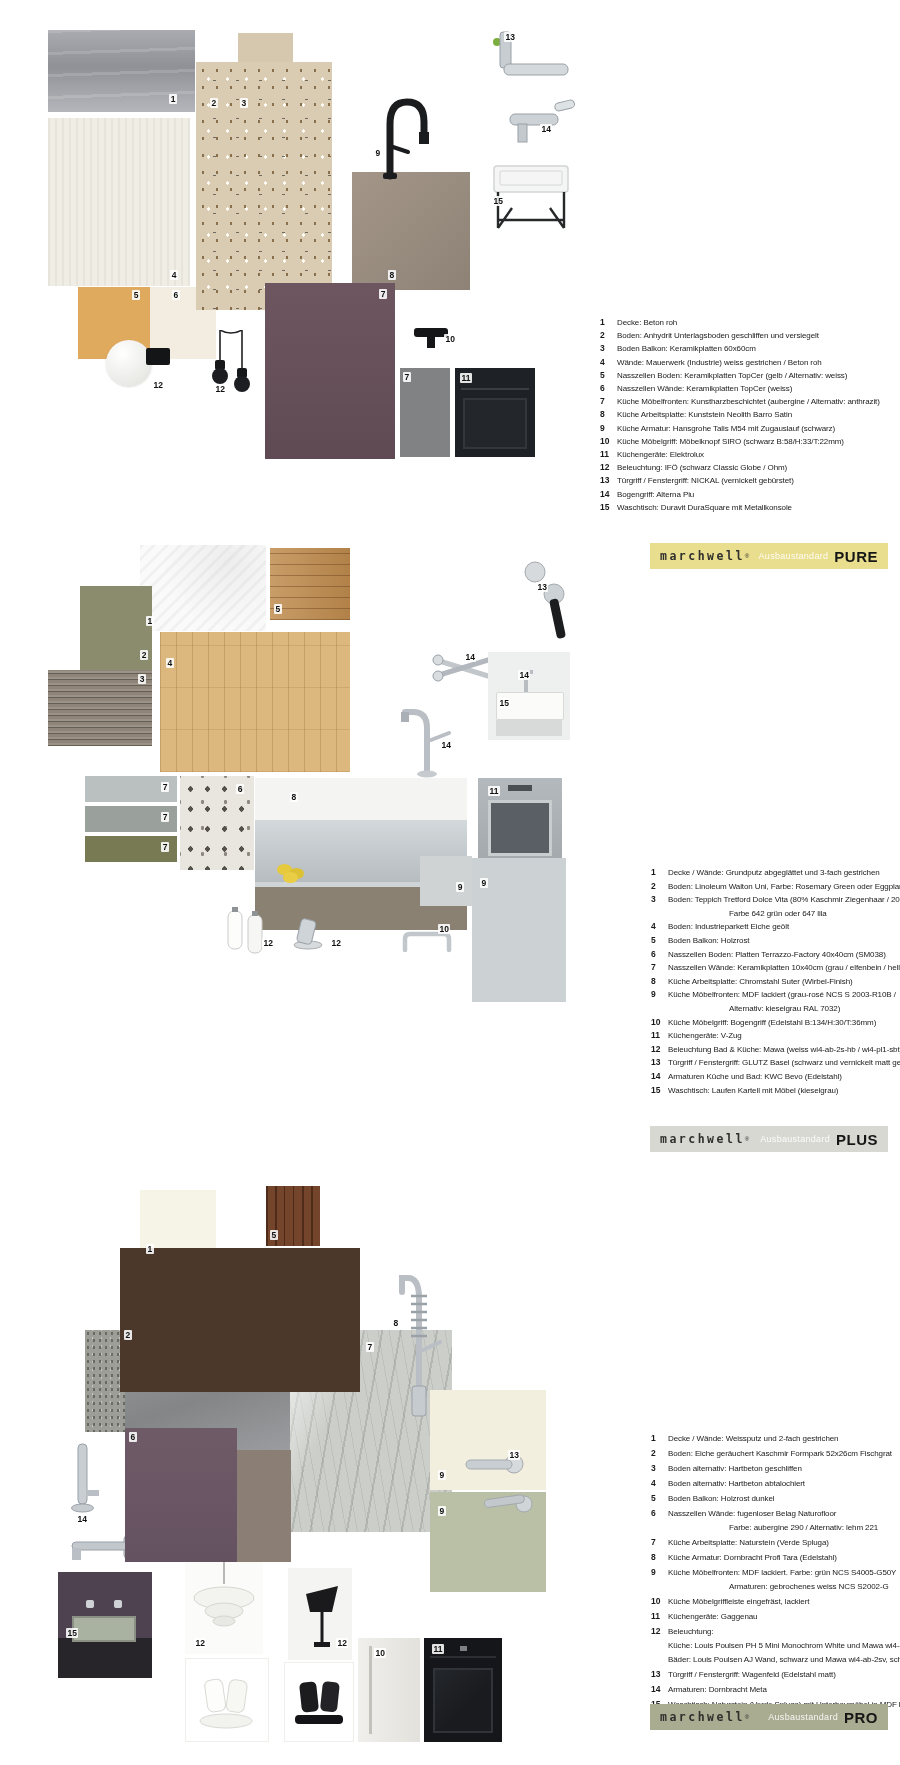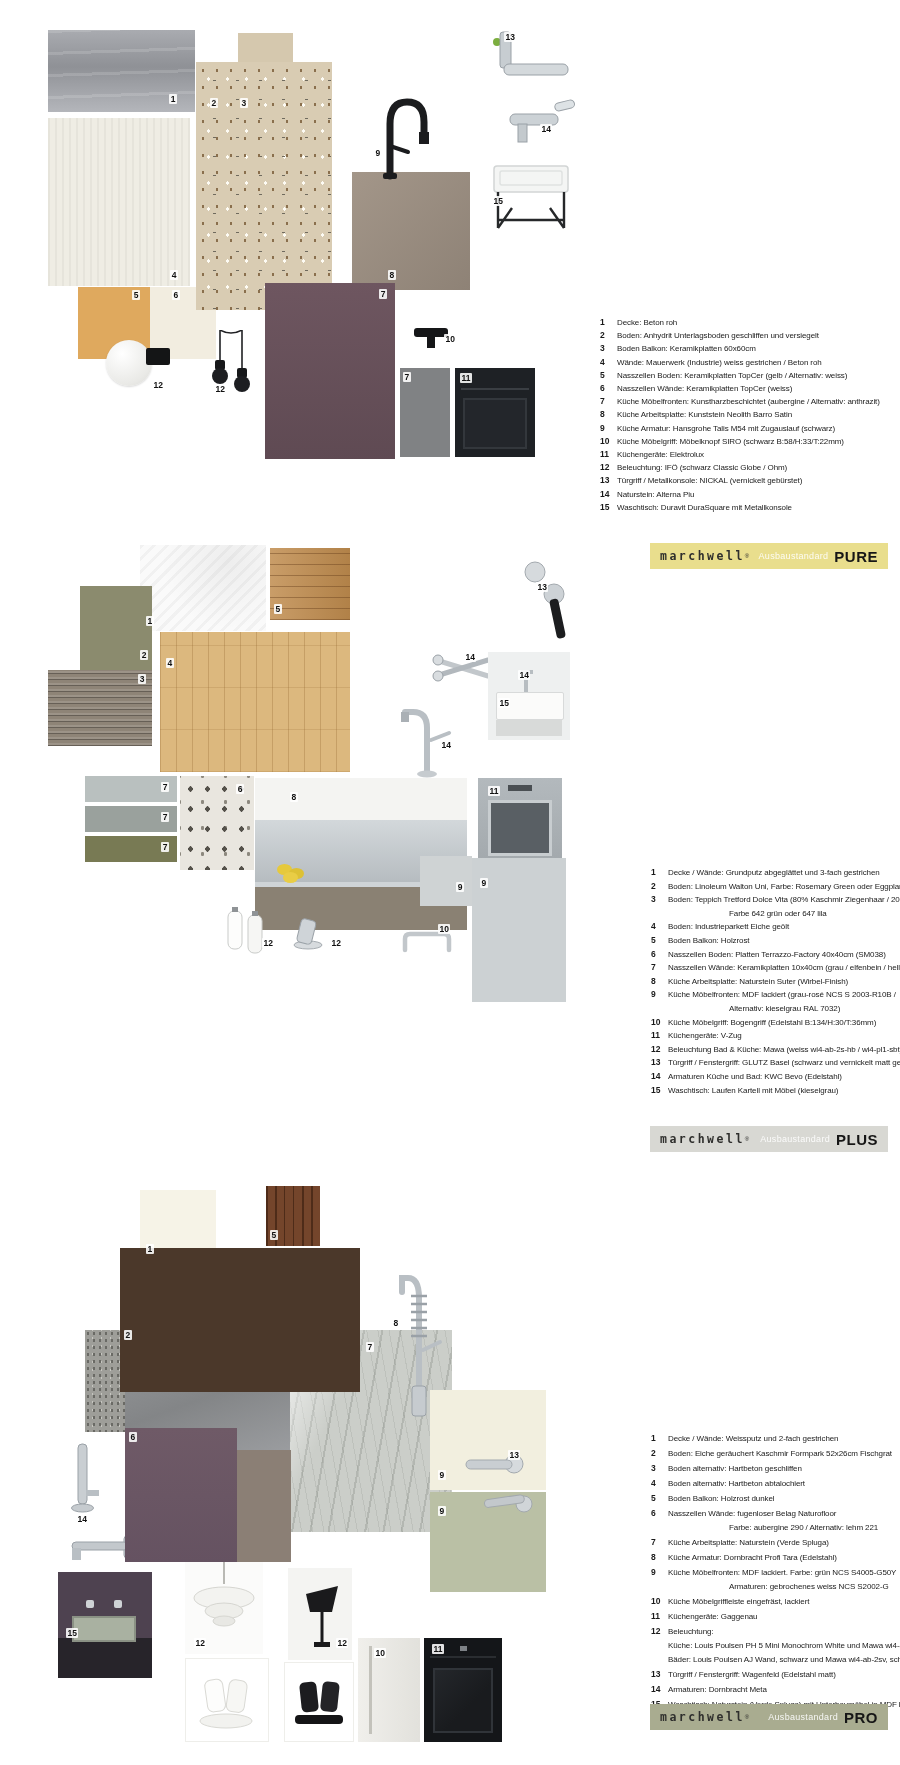--- a/index.html
+++ b/index.html
@@ -464,26 +464,26 @@
         <span class="li-text">Küchengeräte: Elektrolux</span>
       </div>
 
       <div class="li">
         <span class="li-num">12</span>
         <span class="li-text">Beleuchtung: IFÖ (schwarz Classic Globe / Ohm)</span>
       </div>
 
       <div class="li">
         <span class="li-num">13</span>
-        <span class="li-text">Türgriff / Metallkonsole: NICKAL (vernickelt gebürstet)</span>
+        <span class="li-text">Türgriff / Fenstergriff: NICKAL (vernickelt gebürstet)</span>
       </div>
 
       <div class="li">
         <span class="li-num">14</span>
-        <span class="li-text">Naturstein: Alterna Piu</span>
+        <span class="li-text">Bogengriff: Alterna Piu</span>
       </div>
 
       <div class="li">
         <span class="li-num">15</span>
         <span class="li-text">Waschtisch: Duravit DuraSquare mit Metallkonsole</span>
       </div>
 
     </div>
 
   <div class="speclist list-plus">
@@ -519,21 +519,21 @@
         <span class="li-text">Nasszellen Boden: Platten Terrazzo-Factory 40x40cm (SM038)</span>
       </div>
 
       <div class="li">
         <span class="li-num">7</span>
         <span class="li-text">Nasszellen Wände: Keramikplatten 10x40cm (grau / elfenbein / hellbraun)</span>
       </div>
 
       <div class="li">
         <span class="li-num">8</span>
-        <span class="li-text">Küche Arbeitsplatte: Naturstein Suter (Wirbel-Finish)</span>
+        <span class="li-text">Küche Arbeitsplatte: Chromstahl Suter (Wirbel-Finish)</span>
       </div>
 
       <div class="li">
         <span class="li-num">9</span>
         <span class="li-text">Küche Möbelfronten: MDF lackiert (grau-rosé NCS S 2003-R10B /</span>
       </div>
       <div class="li-extra">Alternativ: kieselgrau RAL 7032)</div>
 
       <div class="li">
         <span class="li-num">10</span>

